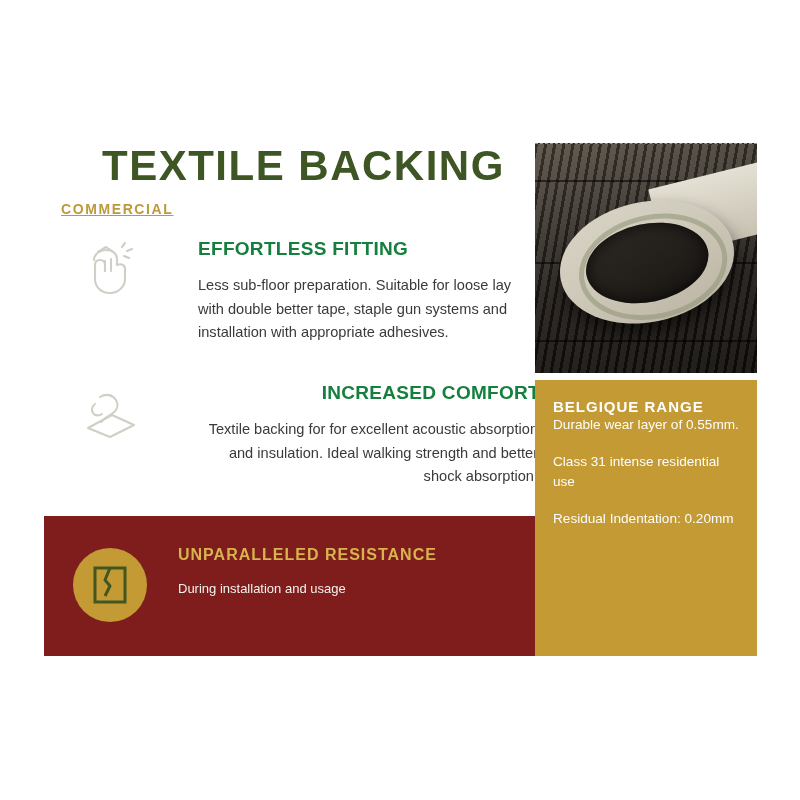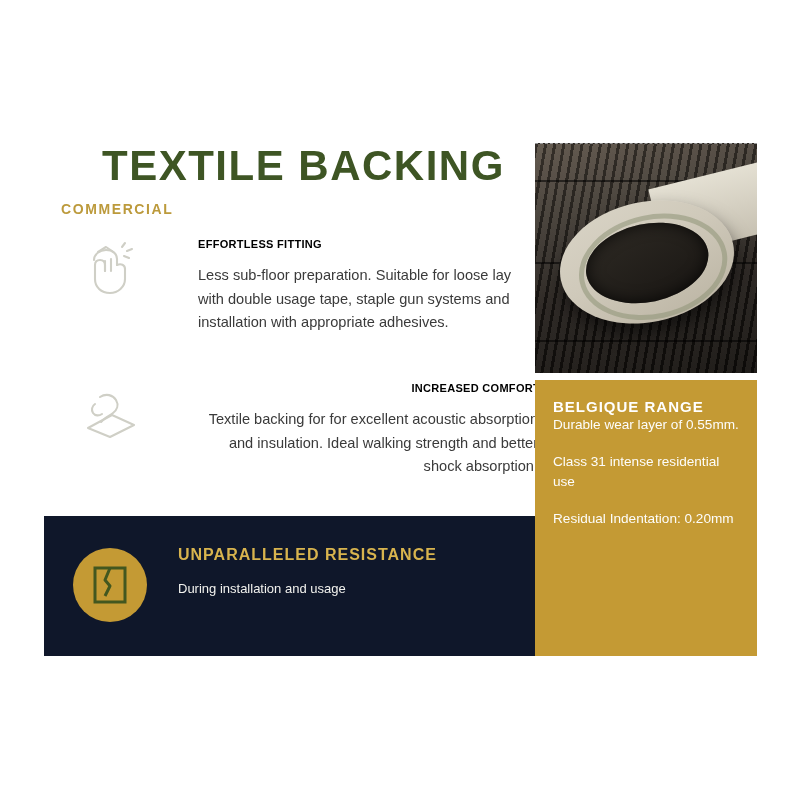--- a/index.html
+++ b/index.html
@@ -34,61 +34,62 @@
     margin-left: 44px;
   }
   .subtitle {
     position: absolute;
     left: 61px;
     top: 201px;
     font-size: 14px;
     letter-spacing: 1.6px;
     font-weight: bold;
     color: #bc9a3c;
+    text-decoration: underline;
   }
 
   
   .feature {
     position: absolute;
     width: 460px;
   }
   .feature-icon {
     position: absolute;
     left: 0;
     top: 2px;
     width: 62px;
     height: 58px;
   }
   .feature-body {
     margin-left: 118px;
   }
   .feature-title {
-    font-size: 11px;
-    font-weight: bold;
-    color: #000000;
+    font-size: 19px;
+    font-weight: bold;
+    color: #15803d;
     letter-spacing: .3px;
     margin-bottom: 14px;
   }
   .feature-text {
     font-size: 14.6px;
     line-height: 1.62;
     color: #3a3a3a;
     max-width: 340px;
   }
   #feature-fitting { left: 80px; top: 238px; }
   #feature-comfort { left: 80px; top: 382px; text-align: right; }
 
   
   .green-panel {
     position: absolute;
     left: 44px;
     top: 516px;
     width: 491px;
     height: 140px;
-    background: #0f172a;
+    background: #7f1d1d;
   }
   .badge {
     position: absolute;
     left: 29px;
     top: 32px;
     width: 74px;
     height: 74px;
     border-radius: 50%;
     background: #c49a34;
   }
@@ -235,21 +236,21 @@
         <path d="M37 25 c4 -2 8 0 8 4 l0 10 c0 8 -7 14 -15 14 c-9 0 -15 -6 -15 -14 l0 -14 c0 -3 2 -5 5 -5 c3 0 5 2 5 5 l0 6"></path>
         <path d="M25 31 l0 -10"></path>
         <path d="M31 31 l0 -12"></path>
         <path d="M42 7 l3 -4"></path>
         <path d="M47 11 l5 -2"></path>
         <path d="M44 16 l5 2"></path>
       </svg>
     </span>
     <div class="feature-body">
       <div class="feature-title">EFFORTLESS FITTING</div>
-      <div class="feature-text">Less sub-floor preparation. Suitable for loose lay with double usage tape, staple gun systems and installation with appropriate adhesives.</div>
+      <div class="feature-text">Less sub-floor preparation. Suitable for loose lay with double better tape, staple gun systems and installation with appropriate adhesives.</div>
     </div>
   </div>
 
   <div class="feature" id="feature-comfort">
     <span class="feature-icon">
       <svg class="spec-icon" width="62" height="58" viewBox="0 0 62 58">
         <path d="M20 13 c6 -4 13 -2 16 3 c3 5 1 10 -3 13 c-4 3 -9 5 -12 9"></path>
         <path d="M15 20 c-3 2 -4 6 -2 9 c2 3 6 3 9 1"></path>
         <path d="M8 44 l24 -13 22 10 -24 12 z"></path>
       </svg>

